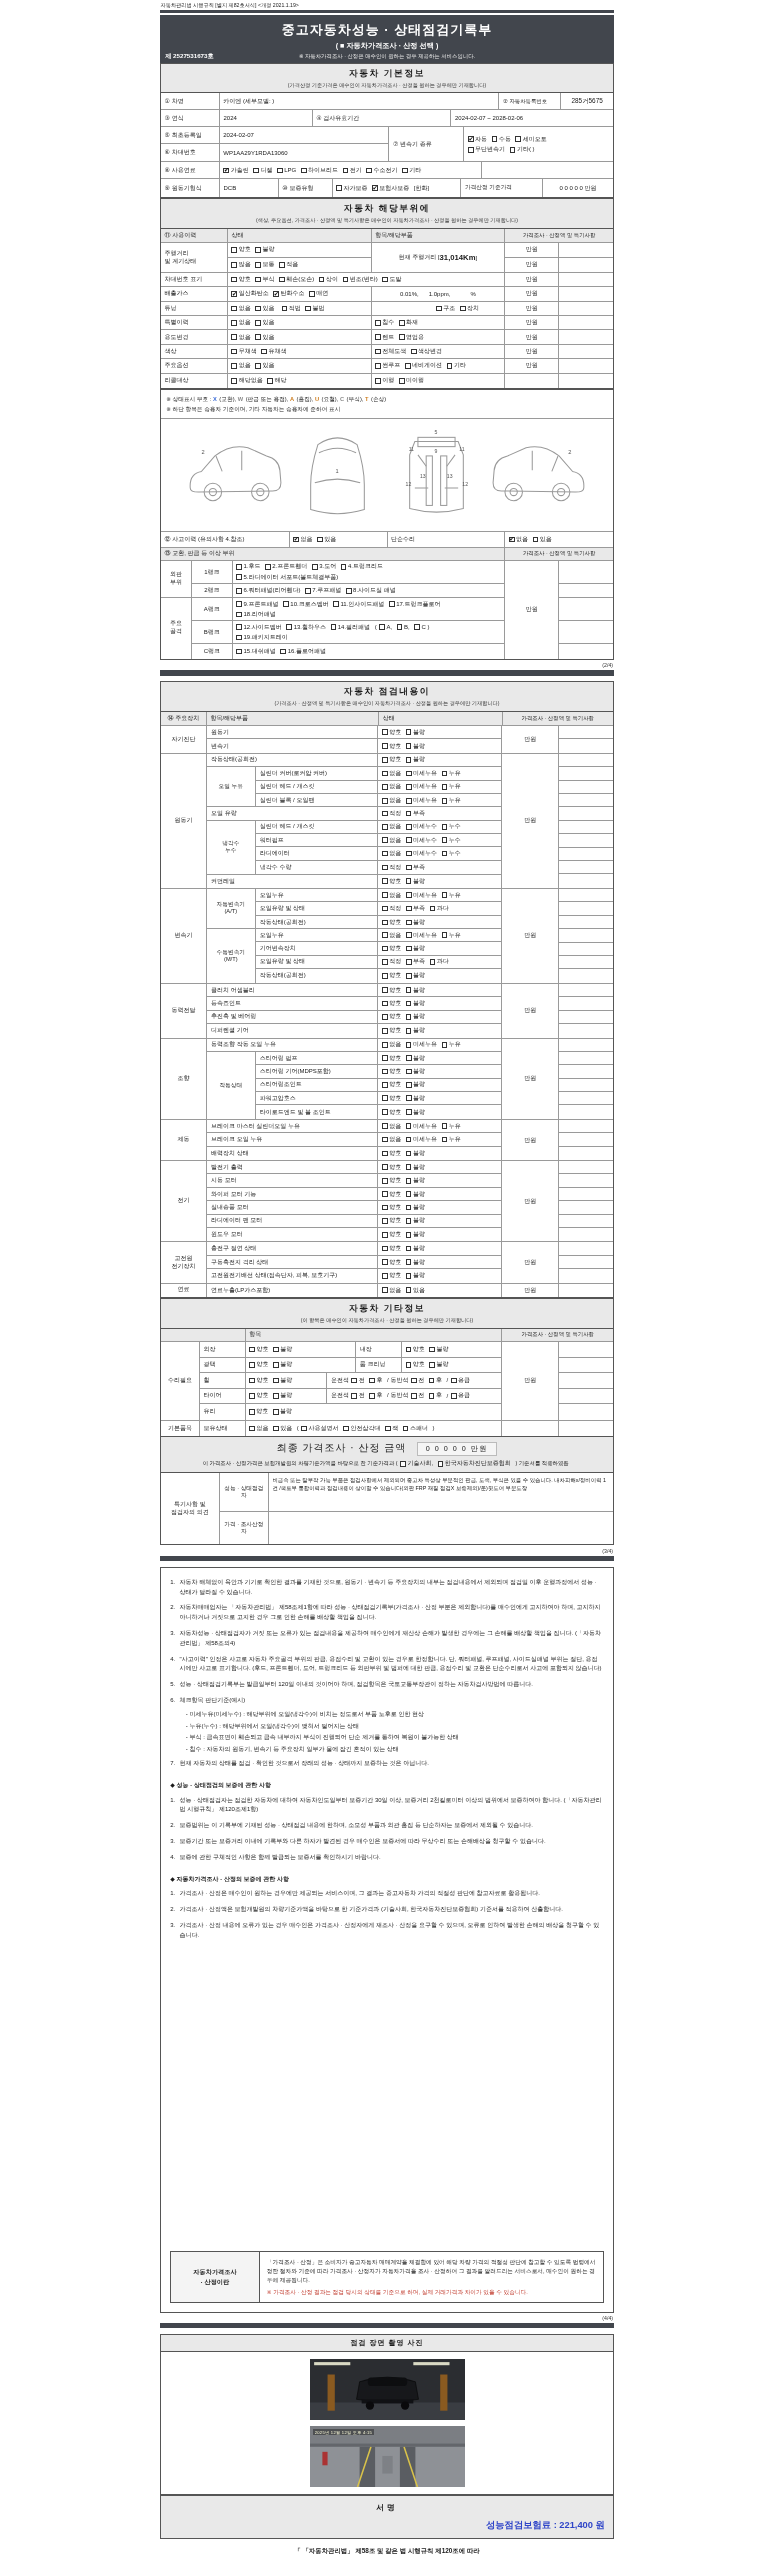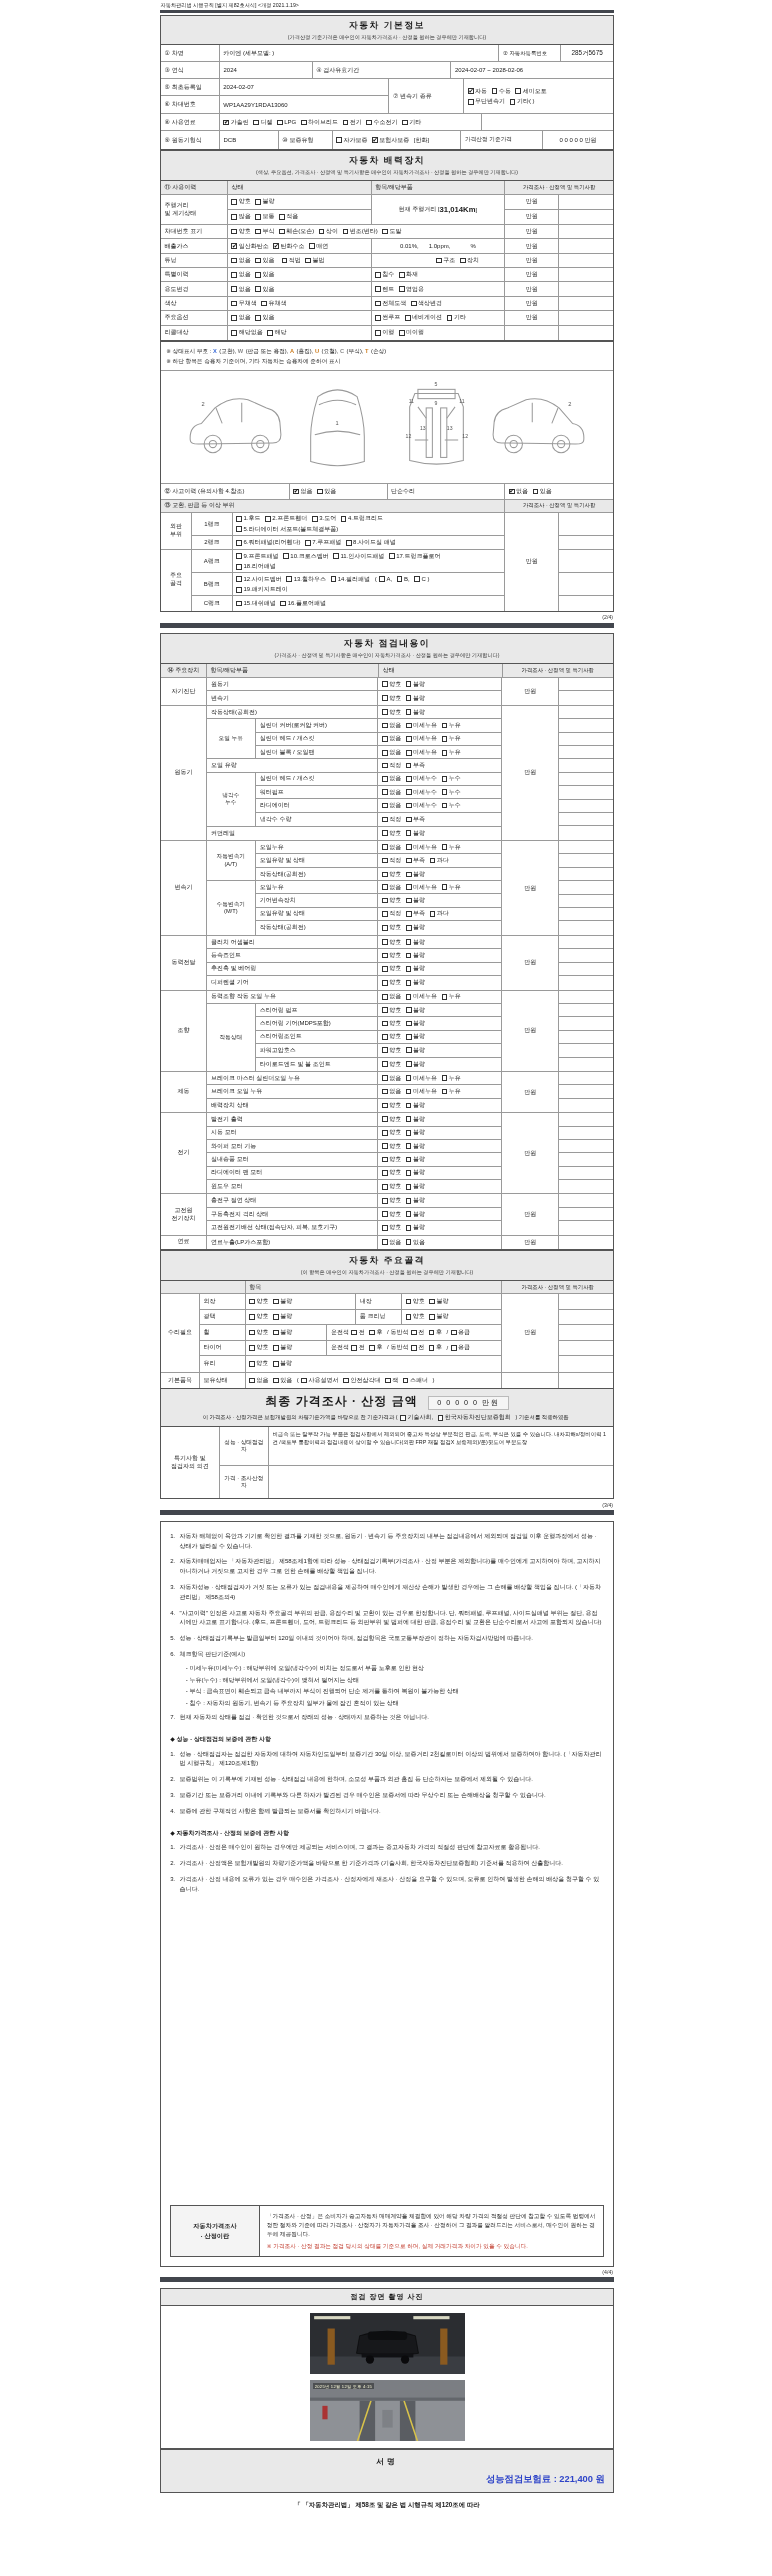--- a/index.html
+++ b/index.html
@@ -54,39 +54,45 @@
   .ni .nt{flex:1;}
   .nd{margin:1px 0 1px 15.5px;}
   .nh{font-weight:bold;margin:8.8px 0 2.1px;}
   .nbox{margin-top:auto;border:1px solid #555;display:flex;}
   .nbox-l{width:77px;border-right:0.5px solid #555;display:flex;align-items:center;justify-content:center;
           font-weight:bold;white-space:pre-line;text-align:center;padding:5.2px;background:#f4f4f4;font-size:6.2px;}
   .nbox-r{flex:1;padding:5.2px 7.2px;font-size:5.7px;line-height:1.6;}
   .nbox-r .red{color:#c0392b;margin-top:3.1px;}
   .finalprice{background:#e9e9e9;border:0.5px solid #555;border-top:none;border-bottom:none;
               padding:4.1px 6.2px;text-align:center;}
-  .fp1{font-size:12px;font-weight:bold;display:inline-block;letter-spacing:1px;}
+  .fp1{font-size:10px;font-weight:normal;display:inline-block;letter-spacing:1px;}
   .fpv{display:inline-block;margin-left:10.3px;background:#f5f5f5;border:0.5px solid #bbb;
        padding:1px 8.2px;font-size:7.2px;letter-spacing:1.5px;}
   .fp2{font-size:5.4px;margin-top:3.1px;display:flex;justify-content:center;align-items:center;}
   .photosec{border:0.5px solid #555;padding:7.2px 0;display:flex;flex-direction:column;align-items:center;gap:6.2px;}
   .photo{position:relative;width:155px;height:61px;flex:none;}
   .ts{position:absolute;left:3.1px;top:3.1px;font-size:4.1px;color:#ffffdd;background:rgba(40,40,40,.55);
       padding:0.5px 2.1px;letter-spacing:0.3px;}
   .signband{background:#e9e9e9;border:0.5px solid #555;padding:6.2px 8.2px 6.2px;}
   .sg-t{text-align:center;font-size:7.7px;font-weight:bold;letter-spacing:3.1px;}
   .sg-p{text-align:right;color:#2f45c8;font-size:9.3px;font-weight:bold;margin-top:6.2px;}
   .footer{padding:6.2px 0 0;text-align:center;font-size:6.4px;font-weight:bold;line-height:1.8;}
 </style>
 </head>
 <body>
 
 <div class="doc">
   <div class="topnote">자동차관리법 시행규칙 [별지 제82호서식] &lt;개정 2021.1.19&gt;</div>
   <div class="thinbar"></div>
+  <div class="hdrblk">
+    <div class="t1">중고자동차성능 · 상태점검기록부</div>
+    <div class="t2">( ■ 자동차가격조사 · 산정 선택 )</div>
+    <div class="t3">※ 자동차가격조사 · 산정은 매수인이 원하는 경우 제공하는 서비스입니다.</div>
+    <div class="docno">제 2527531673호</div>
+  </div>
   <div id="sections">
       <div class="band">
         <div class="bt">자동차 기본정보</div>
         <div class="bs">(가격산정 기준가격은 매수인이 자동차가격조사 · 산정을 원하는 경우에만 기재합니다)</div>
       </div>
       <div class="tbl">
         <div class="trow" style="height: 17px;">
           <div class="tcell" style="width: 59px;">① 차명</div>
           <div class="tcell" style="width: 281px;">카이엔 (세부모델: )</div>
           <div class="tcell" style="width: 62px; font-size: 5.4px;">② 자동차등록번호</div>
@@ -184,21 +190,21 @@
               <span class="cb ck"></span>
               <span class="olb">보험사보증</span>
             </span>
             <span class="optext">[한화]</span>
           </div>
           <div class="tcell" style="width: 82px; font-size: 5.7px;">가격산정 기준가격</div>
           <div class="tcell" style="width: 70px; justify-content: center;">0 0 0 0 0 만원</div>
         </div>
       </div>
       <div class="band">
-        <div class="bt">자동차 배력장치</div>
+        <div class="bt">자동차 해당부위에</div>
         <div class="bs">(색상, 주요옵션, 가격조사 · 산정액 및 특기사항은 매수인이 자동차가격조사 · 산정을 원하는 경우에만 기재합니다)</div>
       </div>
       <div class="tbl">
         <div class="trow hd" style="height: 14.4px;">
           <div class="tcell" style="width: 67px;">⑪ 사용이력</div>
           <div class="tcell" style="width: 144px;">상태</div>
           <div class="tcell" style="width: 134px;">항목/해당부품</div>
           <div class="tcell" style="width: 108px; justify-content: center; font-size: 5.4px;">가격조사 · 산정액 및 특기사항</div>
         </div>
         <div class="trow">
@@ -1545,21 +1551,21 @@
           </div>
           <div class="tcell" style="width: 57px; justify-content: center;">만원</div>
           <div class="tcell stack" style="width: 54px;">
             <div class="trow" style="height: 13.4px;">
               <div class="tcell" style="flex: 1 1 auto;"></div>
             </div>
           </div>
         </div>
       </div>
       <div class="band">
-        <div class="bt">자동차 주요골격</div>
+        <div class="bt">자동차 기타정보</div>
         <div class="bs">(이 항목은 매수인이 자동차가격조사 · 산정을 원하는 경우에만 기재합니다)</div>
       </div>
       <div class="tbl">
         <div class="trow hd" style="height: 13.4px;">
           <div class="tcell" style="width: 85px;"></div>
           <div class="tcell" style="width: 258px;">항목</div>
           <div class="tcell" style="width: 111px; justify-content: center; font-size: 5.4px;">가격조사 · 산정액 및 특기사항</div>
         </div>
         <div class="trow">
           <div class="tcell" style="width: 39px; justify-content: center;">수리필요</div>

